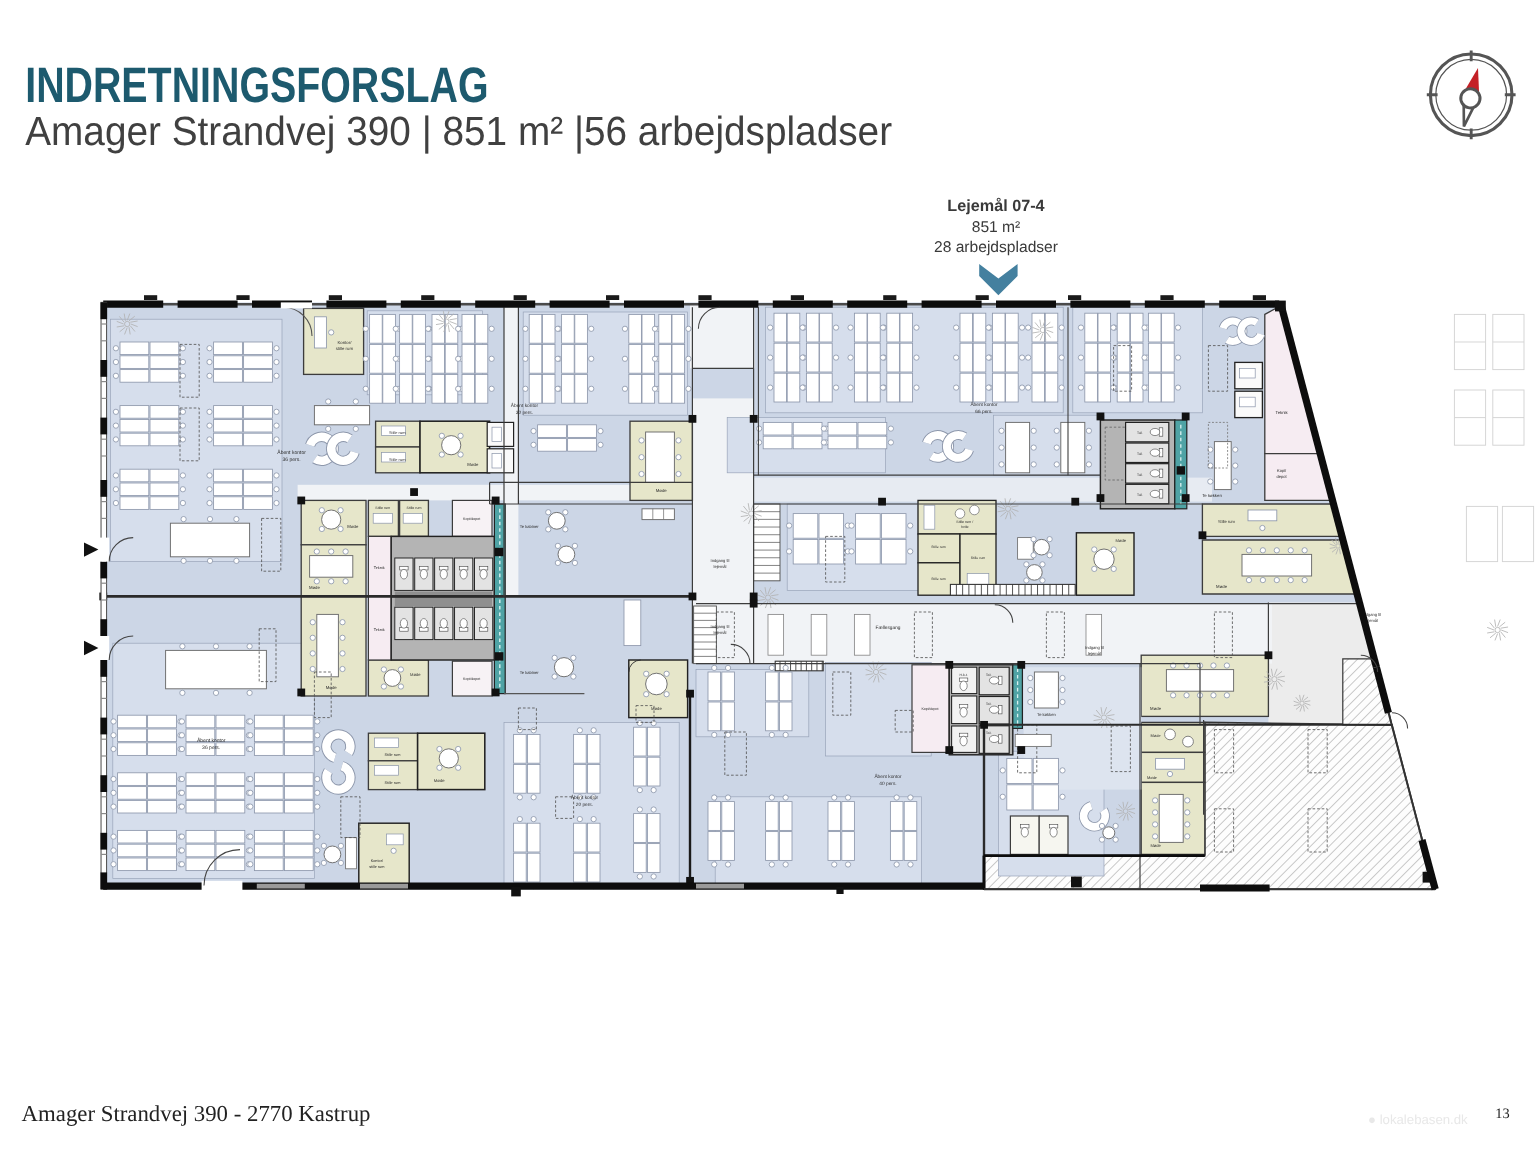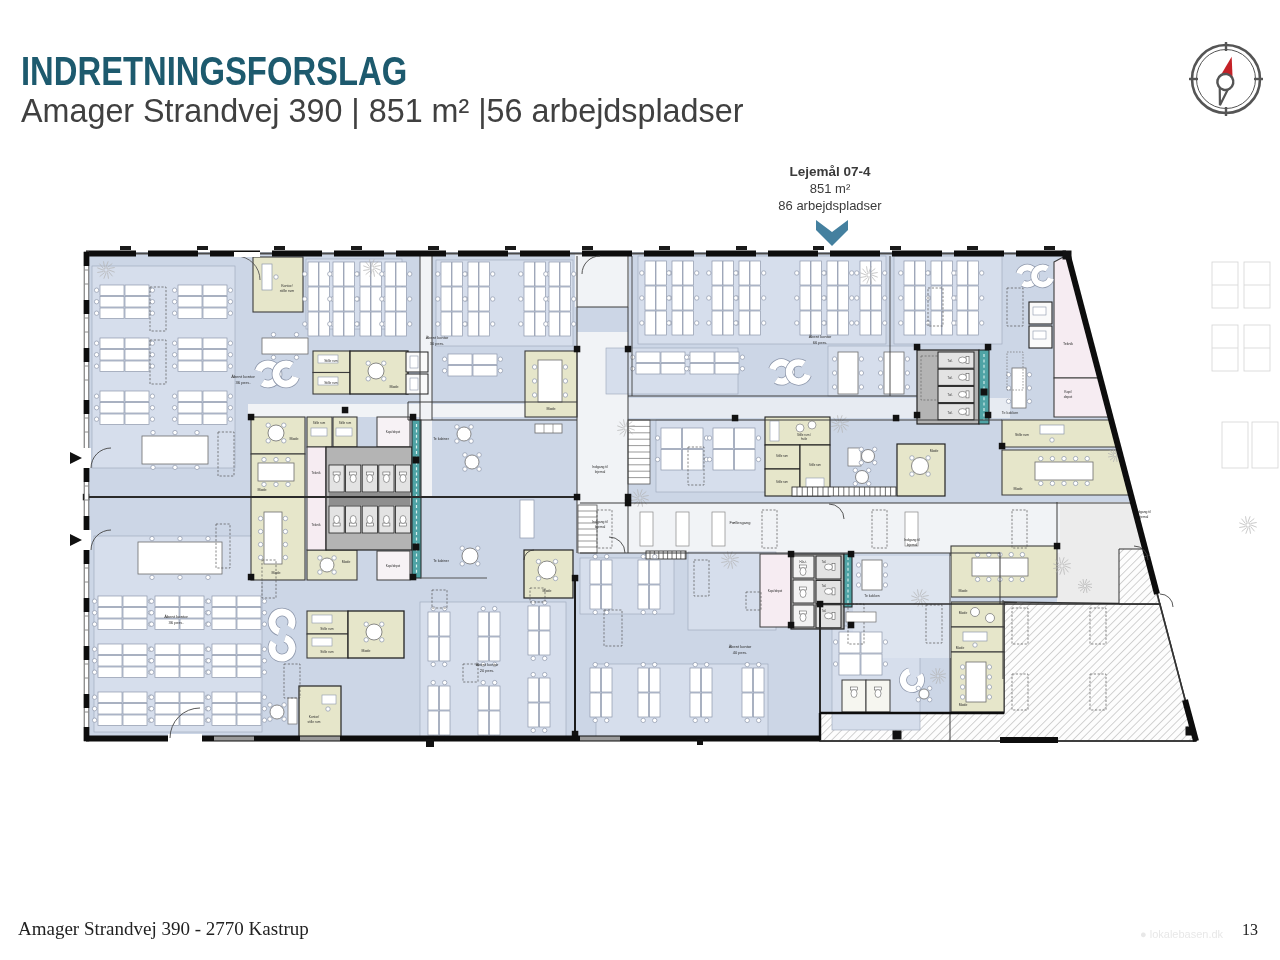--- a/index.html
+++ b/index.html
@@ -1,35 +1,35 @@
 <!DOCTYPE html>
 <html lang="da"><head>
 <meta charset="utf-8">
 <style>
   html,body{margin:0;padding:0;background:#fff;width:1280px;height:960px;overflow:hidden;}
   body{font-family:"Liberation Sans",sans-serif;position:relative;}
   .h1{position:absolute;left:21px;top:46.5px;font-size:41.5px;font-weight:bold;color:#1d5a6e;transform:scale(0.79,1);transform-origin:left top;}
   .h2{position:absolute;left:21px;top:91px;font-size:34px;color:#404040;transform:scale(0.95,1);transform-origin:left top;}
   .footer{position:absolute;left:18px;top:918px;font-family:"Liberation Serif",serif;font-size:19px;color:#222;}
-  .pageno{position:absolute;right:22px;top:921px;font-family:"Liberation Serif",serif;font-size:16px;color:#222;}
+  .pageno{position:absolute;right:22px;top:921px;font-family:"Liberation Serif",serif;font-size:12px;color:#222;}
   .ann{position:absolute;left:700px;top:164px;width:260px;text-align:center;color:#3a3a3a;}
   .ann .t1{font-weight:bold;font-size:13.5px;margin:0;}
   .ann .t2{font-size:13px;margin:2px 0 0 0;}
 </style>
 </head>
 <body>
 
 <div class="h1">INDRETNINGSFORSLAG</div>
 
 <div class="h2">Amager Strandvej 390 | 851 m² |56 arbejdspladser</div>
 
 <div class="ann">
     <p class="t1">Lejemål 07-4</p>
     <p class="t2">851 m²</p>
-    <p class="t2">86 arbejdspladser</p>
+    <p class="t2">28 arbejdspladser</p>
   </div>
 
 <svg style="position:absolute;left:1188px;top:41px" width="76" height="76" viewBox="0 0 76 76">
   <circle cx="38" cy="38" r="34" fill="none" stroke="#555" stroke-width="2.6"></circle>
   <circle cx="38" cy="38" r="29.5" fill="none" stroke="#555" stroke-width="1"></circle>
   <g stroke="#555" stroke-width="2.4">
     <line x1="38" y1="1" x2="38" y2="10"></line>
       <line x1="38" y1="66" x2="38" y2="75"></line>
     <line x1="1" y1="38" x2="10" y2="38"></line>
       <line x1="66" y1="38" x2="75" y2="38"></line>

